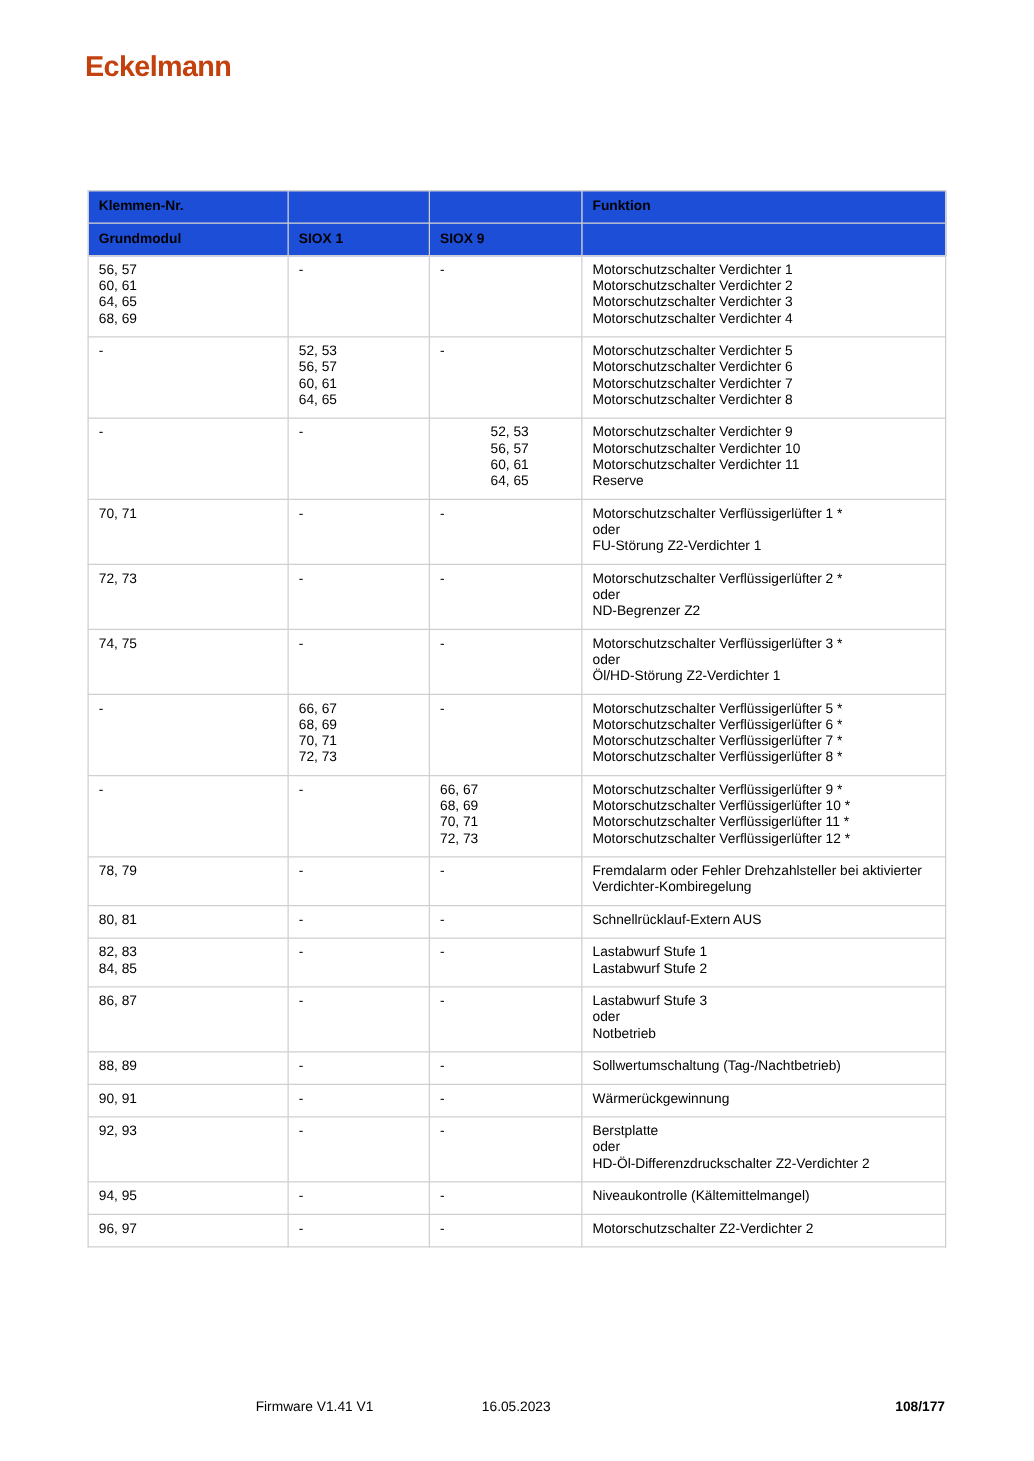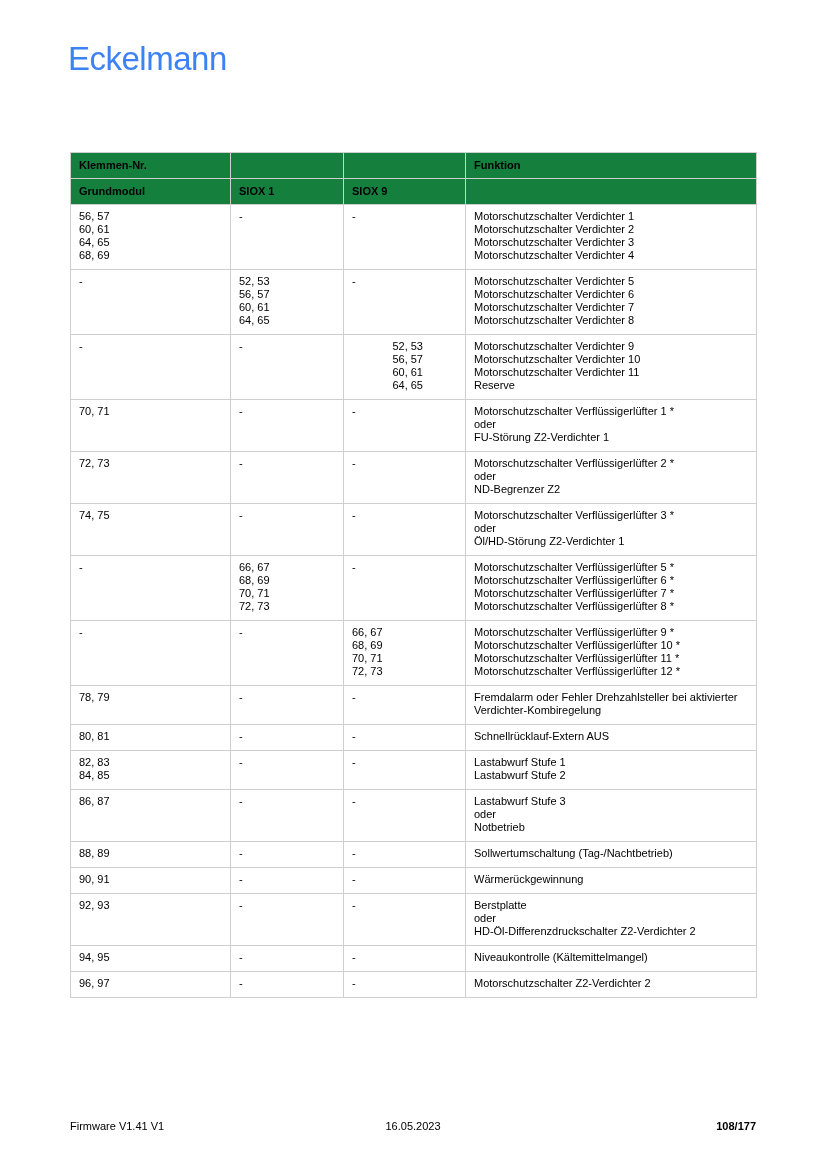--- a/index.html
+++ b/index.html
@@ -7,60 +7,60 @@
     width: 827px; height: 1169px;
     background: #ffffff;
     font-family: "Liberation Sans", sans-serif;
     color: #000;
     position: relative;
     overflow: hidden;
   }
   .logo {
     position: absolute;
     top: 40px; left: 68px;
-    font-size: 33px;
-    font-weight: 400;
+    font-size: 23px;
+    font-weight: 700;
     letter-spacing: -0.5px;
-    color: #3b82f6;
+    color: #c2410c;
   }
   .doc-table {
     position: absolute;
     top: 152px; left: 70px;
     width: 686px;
     border-collapse: collapse;
     table-layout: fixed;
     font-size: 11px;
     line-height: 13px;
   }
   .doc-table th, .doc-table td {
     border: 1px solid #cfcfcf;
     vertical-align: top;
     text-align: left;
     padding: 5px 8px 7px 8px;
     white-space: pre-line;
     word-wrap: break-word;
   }
   .doc-table th {
-    background: #15803d;
+    background: #1d4ed8;
     font-weight: 700;
     padding-top: 6px;
     padding-bottom: 6px;
   }
   .doc-table td.align-right {
     text-align: right;
     padding-right: 42px;
   }
   .footer {
     position: absolute;
     top: 1120px; left: 70px;
     width: 686px;
     display: flex;
     font-size: 11px;
   }
-  .footer .f-left   { flex: 1; text-align: left; }
+  .footer .f-left   { flex: 1; text-align: right; }
   .footer .f-center { flex: 1; text-align: center; }
   .footer .f-right  { flex: 1; text-align: right; font-weight: bold; }
 </style>
 </head>
 <body>
 
 <div class="logo">Eckelmann</div>
 
 <table class="doc-table">
   <colgroup>

